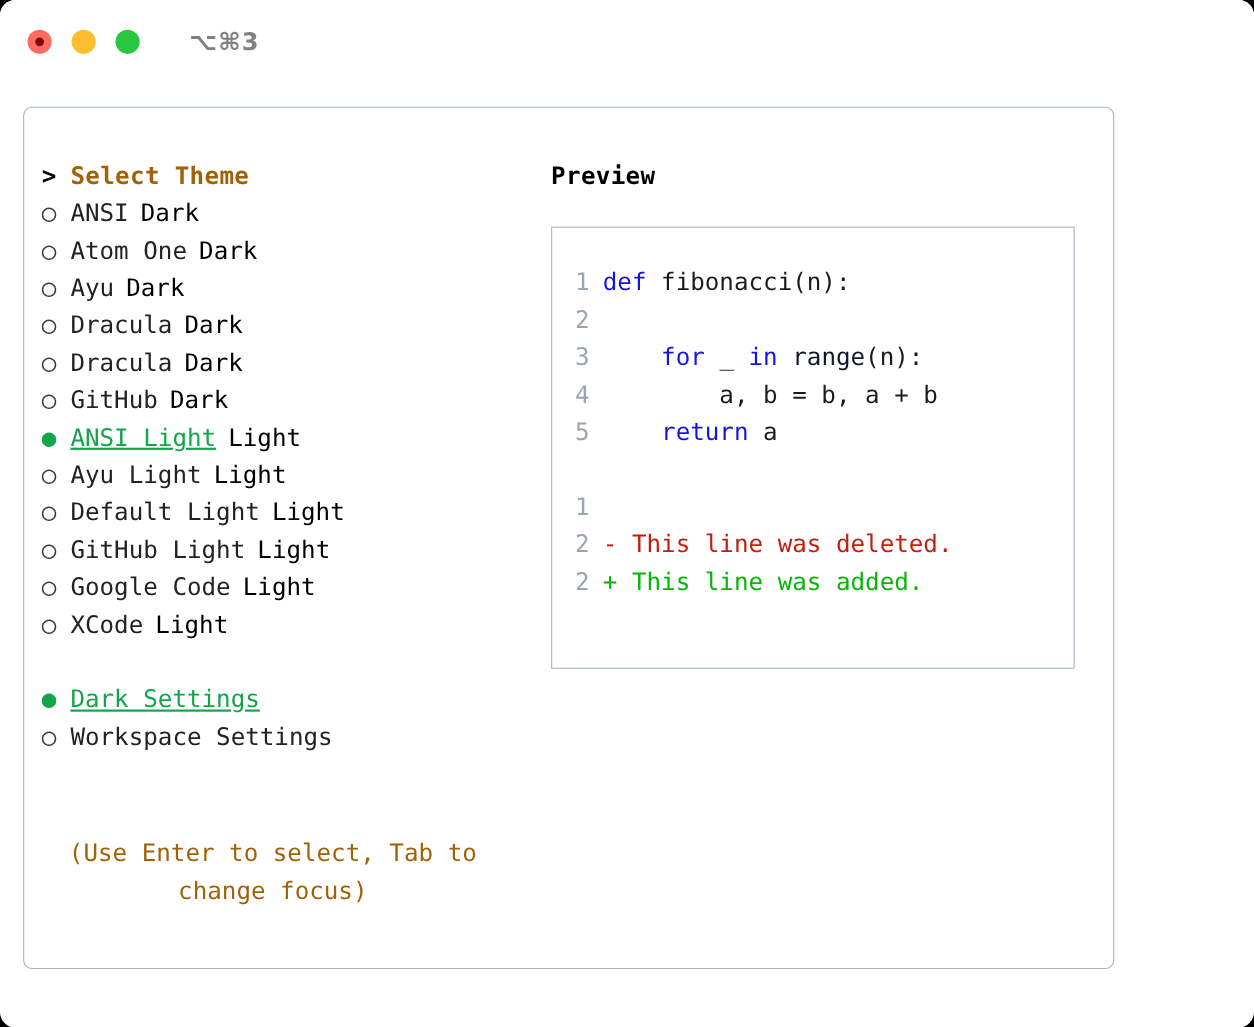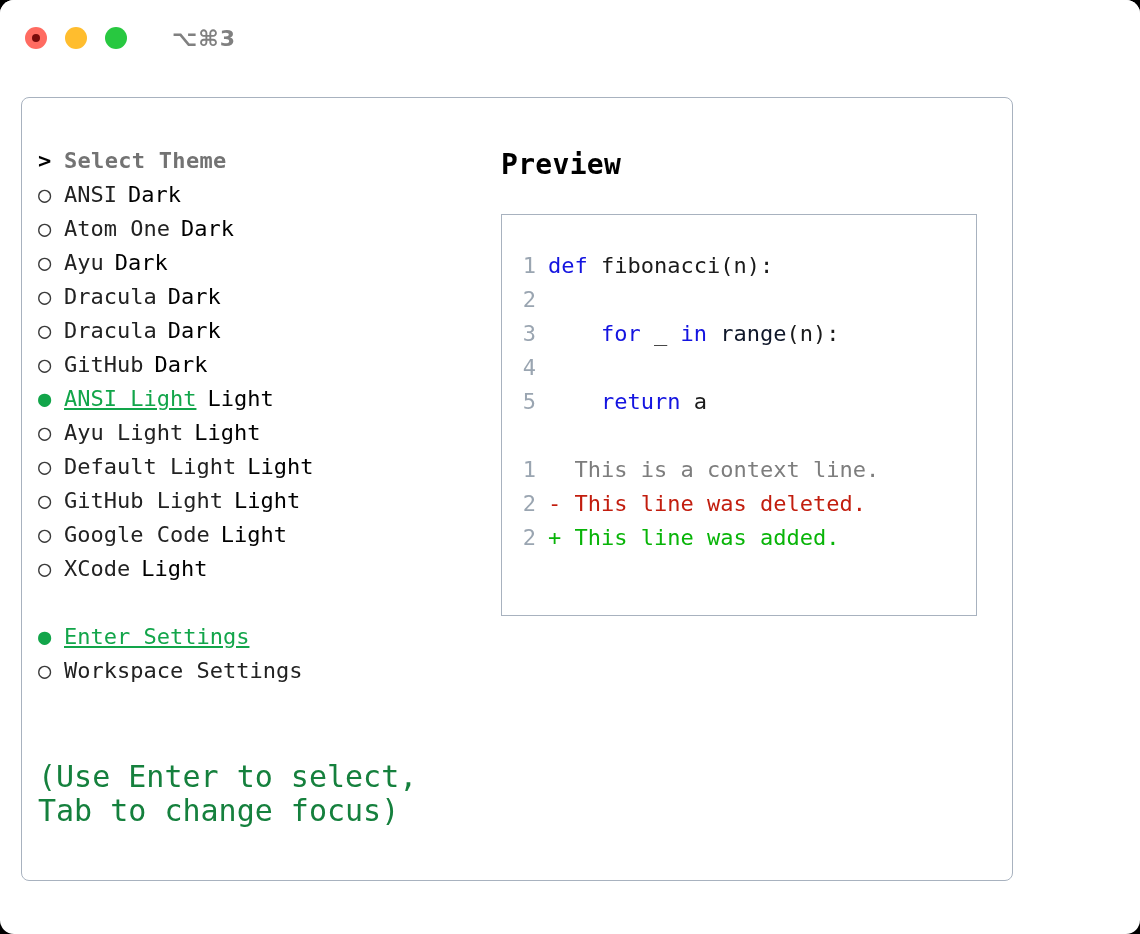--- a/index.html
+++ b/index.html
@@ -90,49 +90,50 @@
     display: inline-block;
     width: 26px;
     flex: 0 0 26px;
     color: #3b3b3b;
     font-size: 22px;
   }
   .marker.dot-filled { color: #12a54a; }
 
   .header-row .marker { color: #000; font-weight: bold; }
   .header-row .row-label {
-    color: #737373;
+    color: #a16207;
     font-weight: bold;
     letter-spacing: 0.3px;
     text-align: center;
   }
 
   .row-label { color: #222222; }
   .row-variant { color: #000000; margin-left: 11px; }
   .row-selected .row-label { color: #12a54a; text-decoration: underline; }
 
   .group-gap { height: 34px; }
 
   .hint {
     position: absolute;
     left: 16px; top: 662px;
     width: 420px;
-    font-size: 30px;
+    font-size: 22px;
     line-height: 34px;
-    color: #15803d;
+    color: #a16207;
+    text-align: center;
   }
 
   
   .right-col {
     position: absolute;
     left: 479px; top: 50px;
     width: 490px;
   }
   .preview-title {
-    font-size: 28px;
+    font-size: 22px;
     font-weight: bold;
     color: #000;
     letter-spacing: 0.3px;
     margin-bottom: 33px;
   }
   .preview-box {
     width: 476px;
     height: 402px;
     border: 1.5px solid #a8b2bf;
     background: #ffffff;
@@ -257,21 +258,21 @@
           <span class="marker">○</span>
           <span class="row-label">XCode</span>
           <span class="row-variant">Light</span>
         </div>
 
         <div class="group-gap"></div>
 
 
         <div class="list-row row-selected">
           <span class="marker dot-filled">●</span>
-          <span class="row-label">Enter Settings</span>
+          <span class="row-label">Dark Settings</span>
         </div>
 
         <div class="list-row">
           <span class="marker">○</span>
           <span class="row-label">Workspace Settings</span>
         </div>
       </div>
 
       <div class="hint">(Use Enter to select, Tab to change focus)</div>
 
@@ -289,32 +290,33 @@
             <span class="lineno">2</span>
           </div>
 
           <div class="code-line">
             <span class="lineno">3</span>
             <span class="code-text"><span>    </span><span class="tok-kw">for</span><span> _ </span><span class="tok-kw">in</span><span> </span><span class="tok-fn">range</span><span>(n):</span></span>
           </div>
 
           <div class="code-line">
             <span class="lineno">4</span>
+            <span class="code-text"><span>        a, b = b, a + b</span></span>
           </div>
 
           <div class="code-line">
             <span class="lineno">5</span>
             <span class="code-text"><span>    </span><span class="tok-kw">return</span><span> a</span></span>
           </div>
 
           <div class="blank-line"></div>
 
           <div class="code-line">
             <span class="lineno">1</span>
-            <span class="diff-ctx"> </span><span class="diff-ctx">&nbsp;</span><span class="diff-ctx">This is a context line.</span>
+            <span class="diff-ctx"> </span><span class="diff-ctx">&nbsp;</span>
           </div>
 
           <div class="code-line">
             <span class="lineno">2</span>
             <span class="diff-del">-</span><span class="diff-del">&nbsp;</span><span class="diff-del">This line was deleted.</span>
           </div>
 
           <div class="code-line">
             <span class="lineno">2</span>
             <span class="diff-add">+</span><span class="diff-add">&nbsp;</span><span class="diff-add">This line was added.</span>

